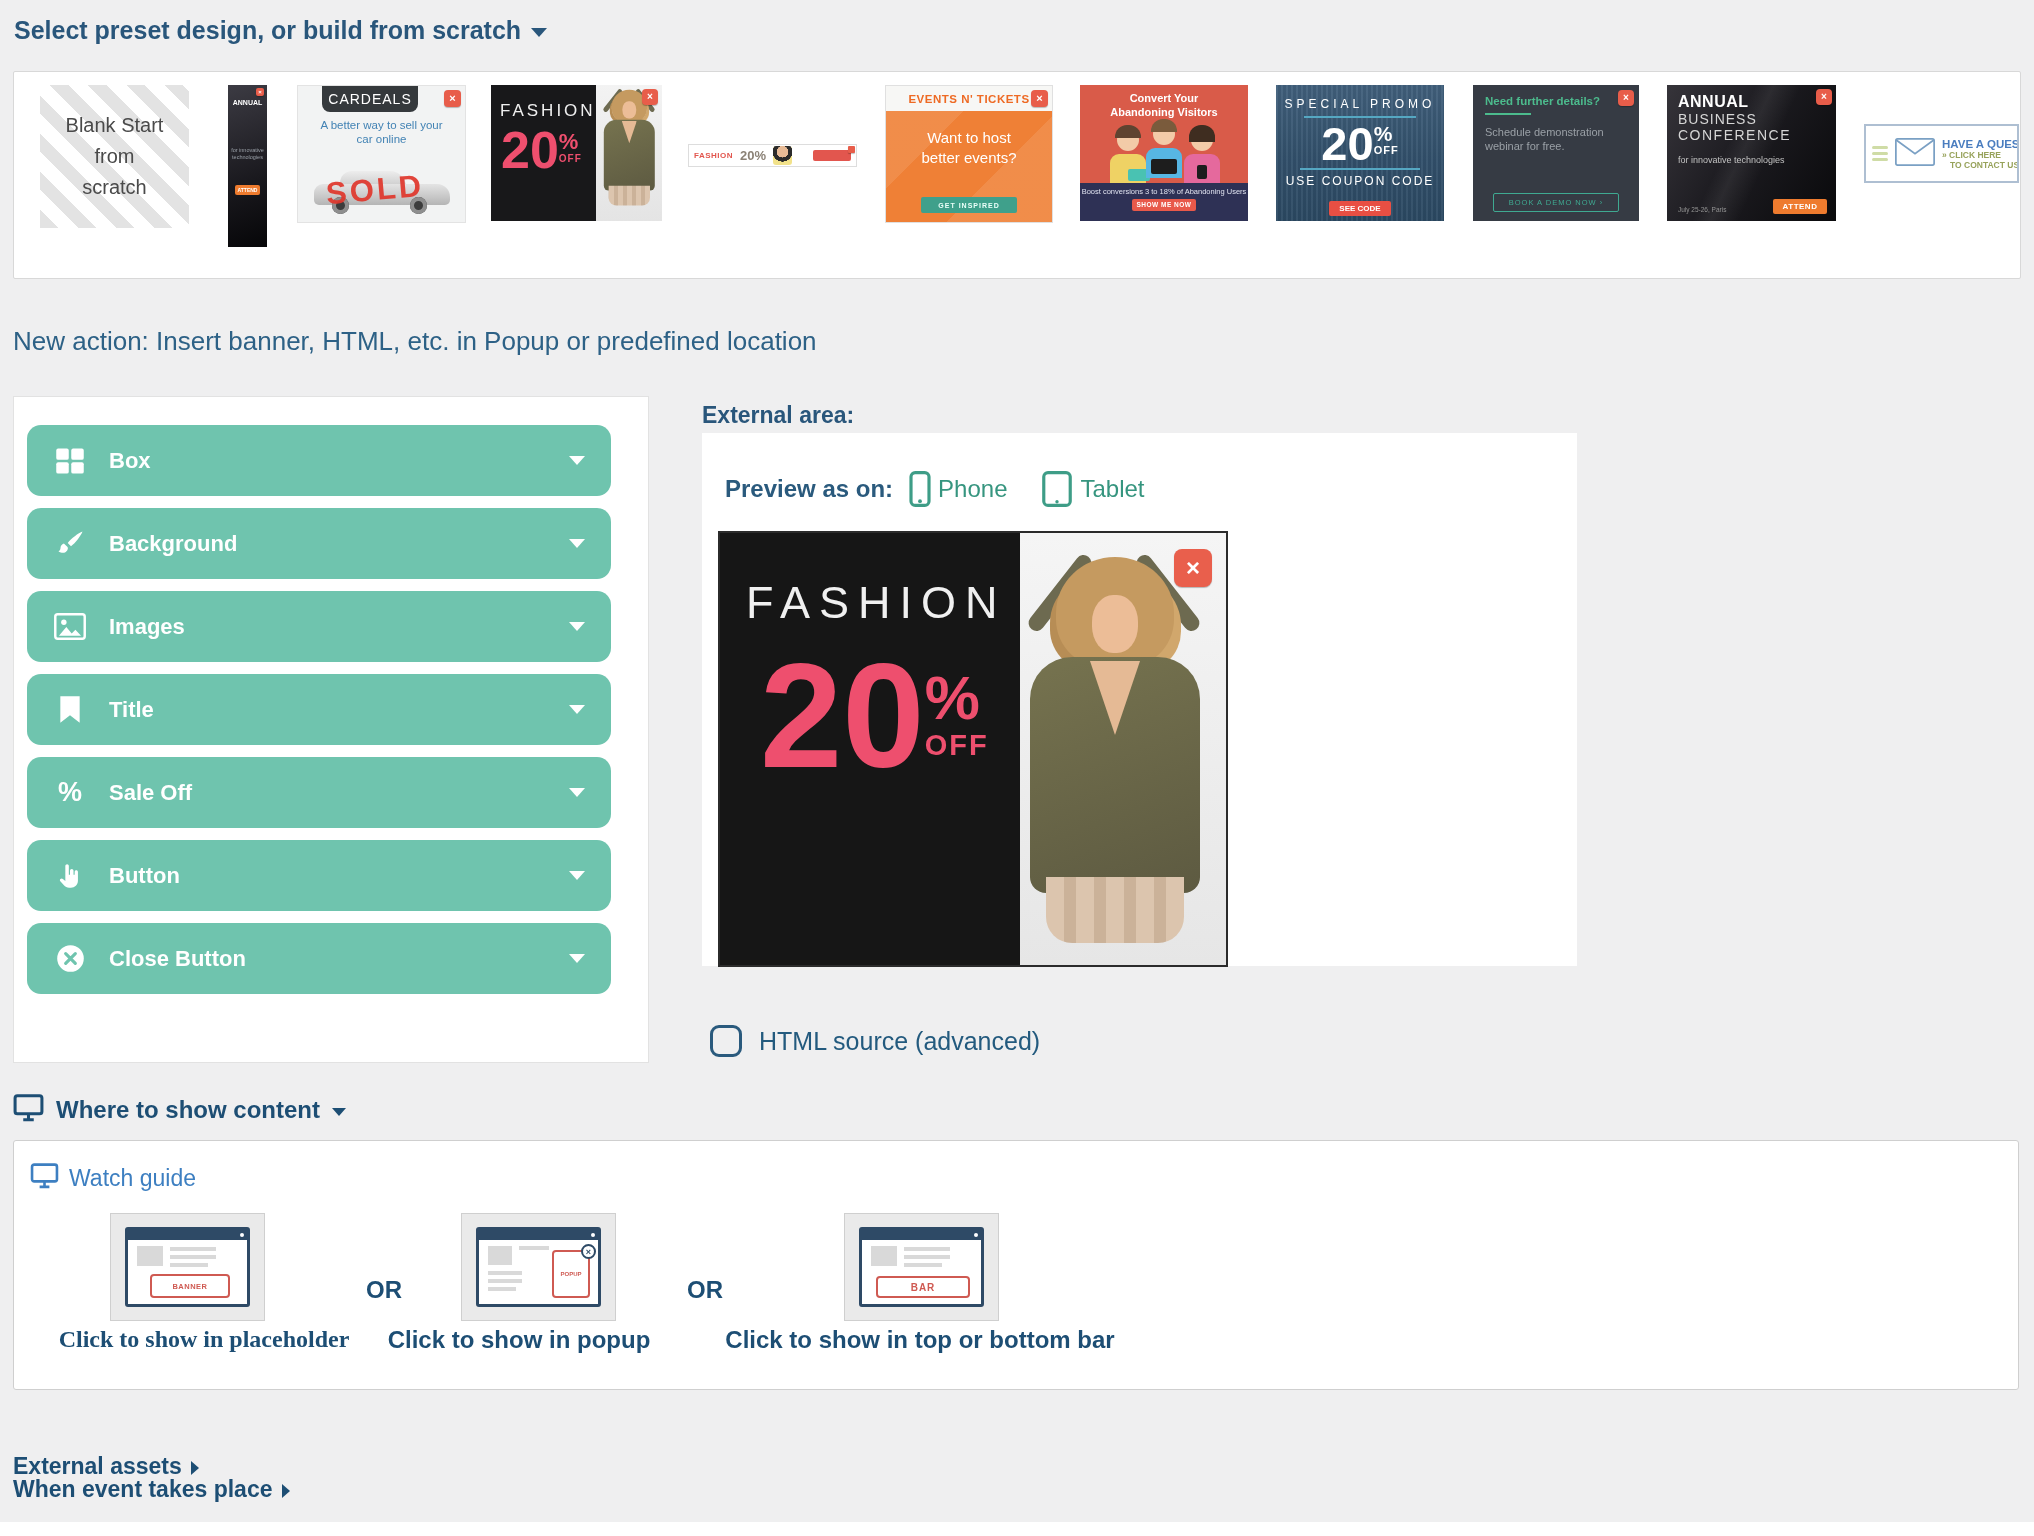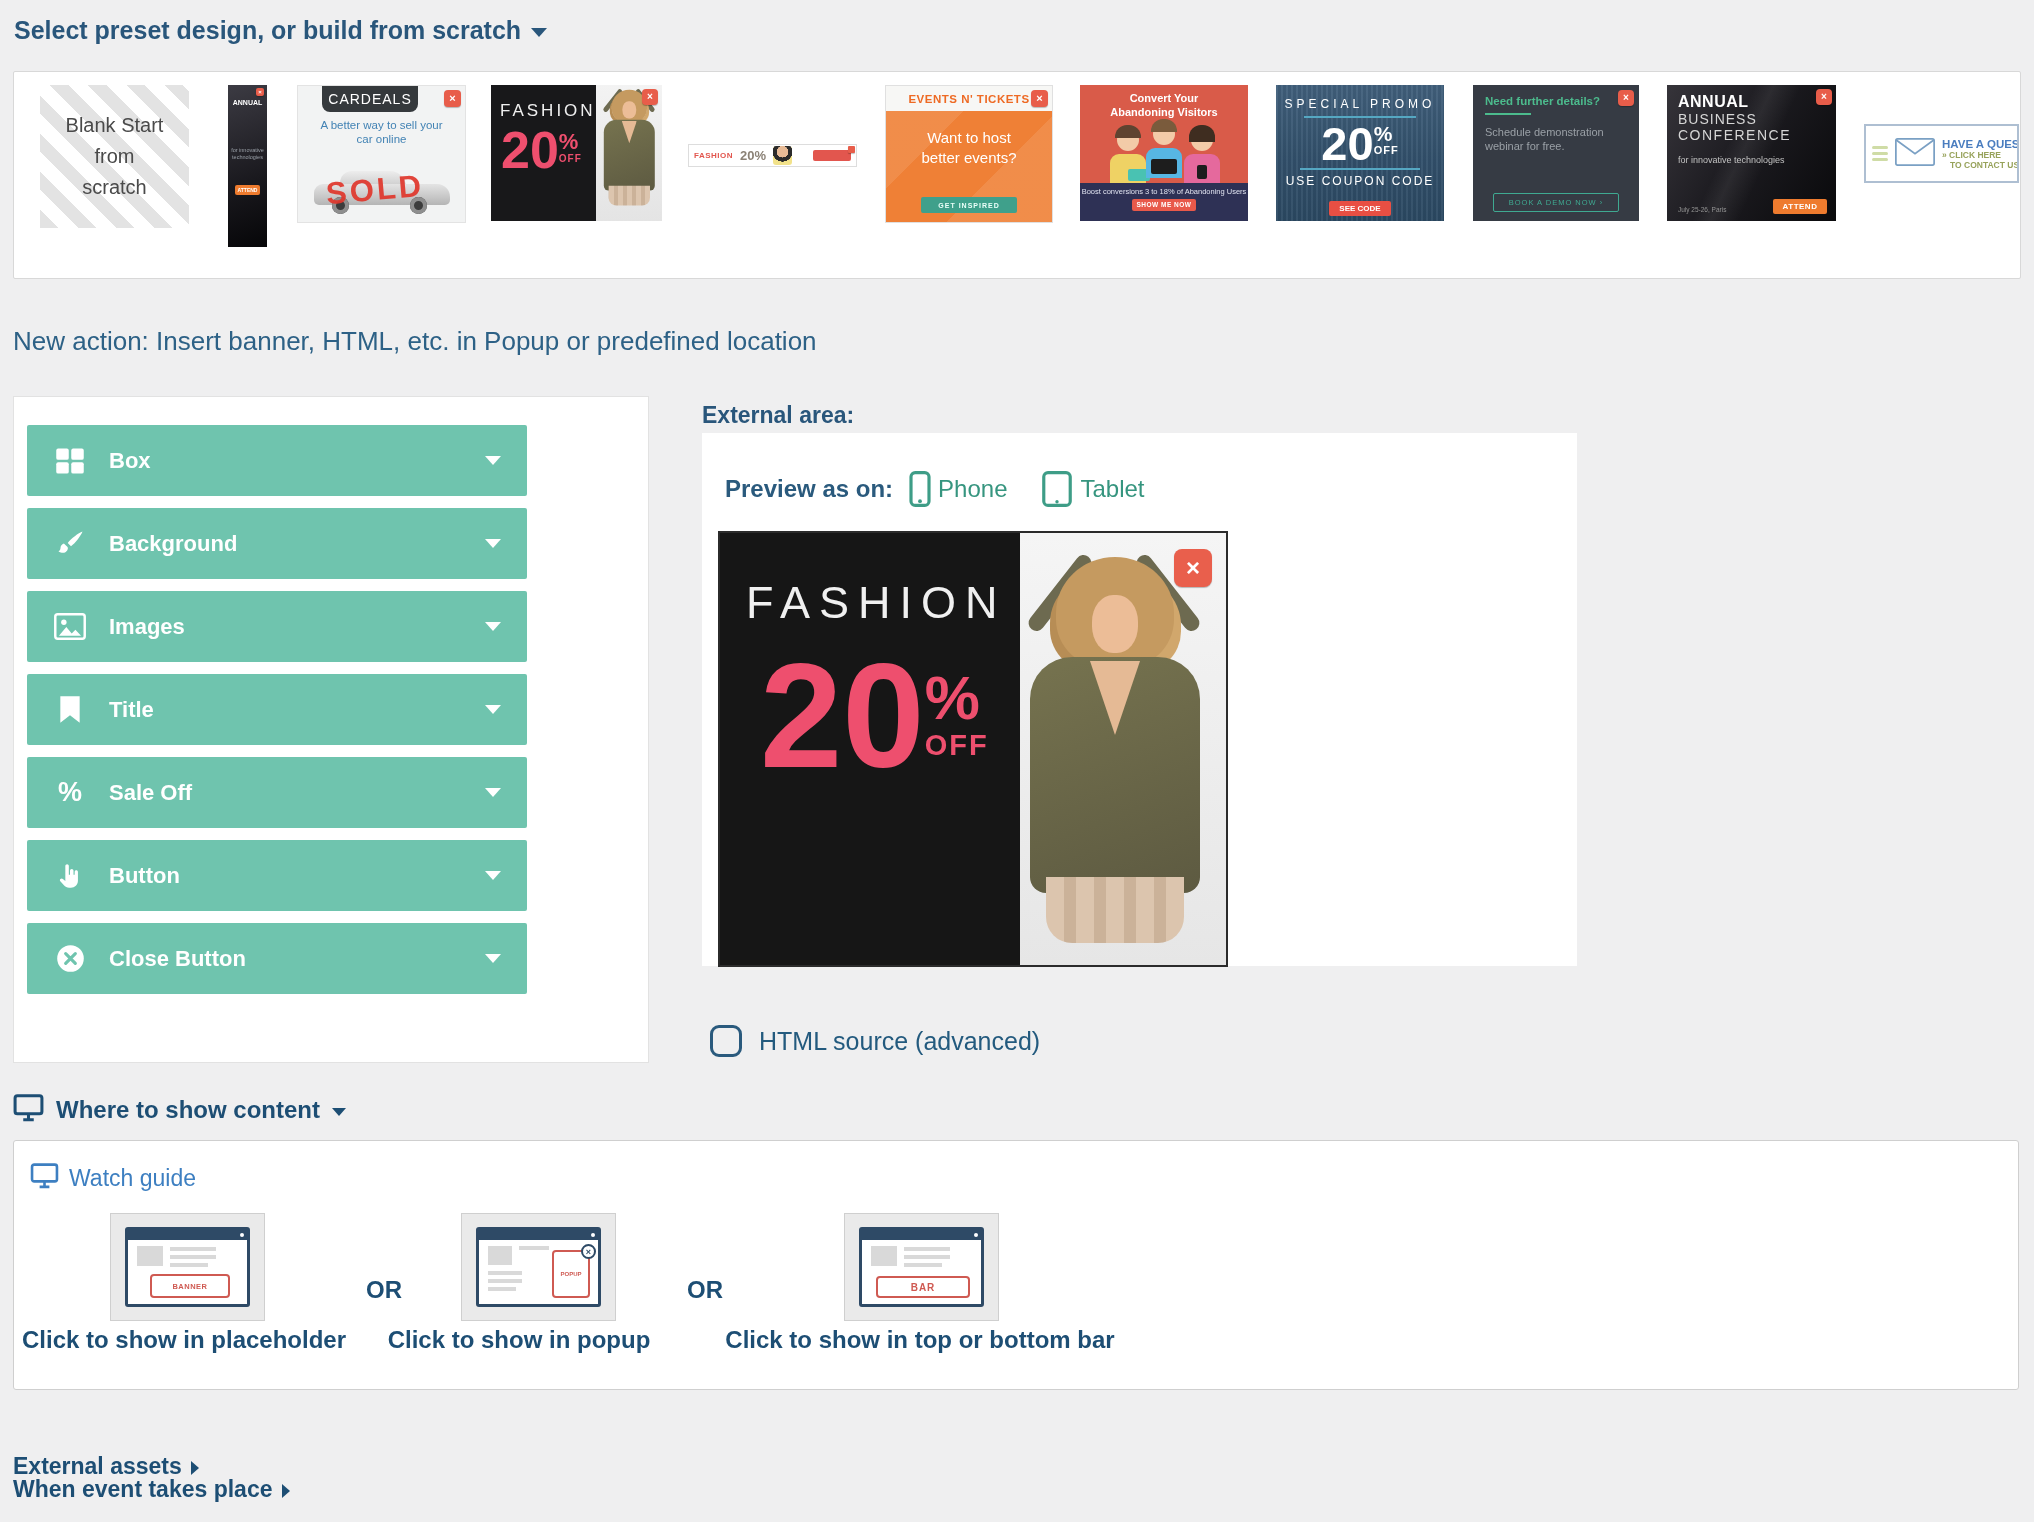--- a/index.html
+++ b/index.html
@@ -151,21 +151,21 @@
   .q-env{flex:0 0 auto;}
   .q-txt .l1{color:#4a7dbf;font-weight:bold;font-size:11.5px;white-space:nowrap;}
   .q-txt .l2,.q-txt .l3{color:#97a25a;font-size:8.5px;font-weight:bold;}
   .q-txt .l3{padding-left:8px;}
 
   
   .new-action{left:13px;top:326px;font-size:26px;color:#2d6186;}
 
   
   .editor-panel{left:13px;top:396px;width:636px;height:667px;background:#fff;border:1px solid #e2e2e2;box-sizing:border-box;}
-  .acc{position:absolute;left:13px;width:500px;height:71px;background:#6fc4ae;border-radius:2px;display:flex;align-items:center;
+  .acc{position:absolute;left:13px;width:584px;height:71px;background:#6fc4ae;border-radius:14px;display:flex;align-items:center;
        padding:0 26px;box-sizing:border-box;color:#fff;cursor:pointer;}
   .acc .ico{width:34px;display:flex;justify-content:center;margin-right:22px;}
   .acc .lbl{font-weight:bold;font-size:22px;}
   .acc .dd{margin-left:auto;width:0;height:0;border-left:8px solid transparent;border-right:8px solid transparent;border-top:9px solid #fff;}
   .pct-glyph{font-size:27px;font-weight:bold;color:#fff;line-height:1;}
 
   
   .preview-label{left:702px;top:402px;font-weight:bold;font-size:23px;color:#29567b;}
   .preview-panel{left:702px;top:433px;width:875px;height:533px;background:#fff;}
   .pv-row{position:absolute;left:23px;top:38px;display:flex;align-items:center;}
@@ -551,21 +551,21 @@
         <div class="gline" style="left:42px;top:25px;width:46px;height:4px;"></div>
         <div class="gline" style="left:42px;top:33px;width:38px;height:4px;"></div>
         <div class="redbox" style="left:14px;top:46px;width:90px;height:18px;font-size:10px;letter-spacing:1px;">BAR</div>
       </div>
     </div>
   </div>
 
   <div class="abs or" style="left:366px;">OR</div>
   <div class="abs or" style="left:687px;">OR</div>
 
-  <div class="abs tile-lbl" style="left:184px;">Click to show in placeholder</div>
+  <div class="abs tile-lbl" style="left:204px;font-family:Liberation Serif, serif;">Click to show in placeholder</div>
   <div class="abs tile-lbl" style="left:519px;">Click to show in popup</div>
   <div class="abs tile-lbl" style="left:920px;">Click to show in top or bottom bar</div>
 
   <div class="abs foot-link" style="top:1412px;margin-top:41px;">
     <span class="ft">External assets</span>
     <span class="caret-r"></span>
   </div>
   <div class="abs foot-link" style="top:1476px;">
     <span class="ft">When event takes place</span>
     <span class="caret-r"></span>

